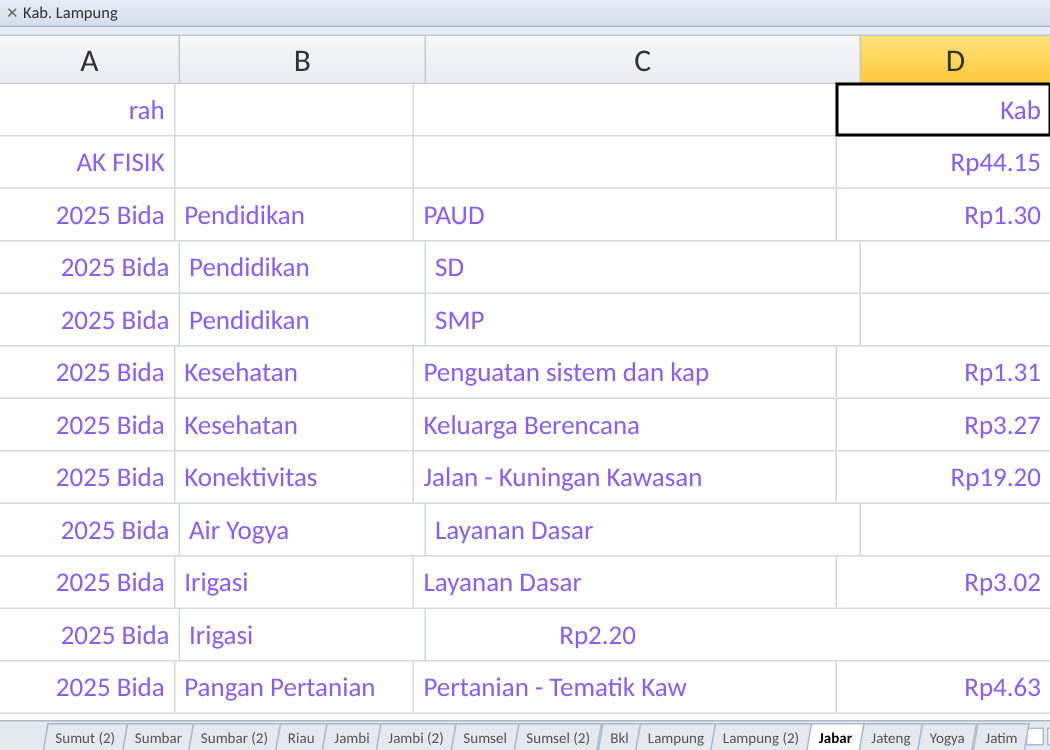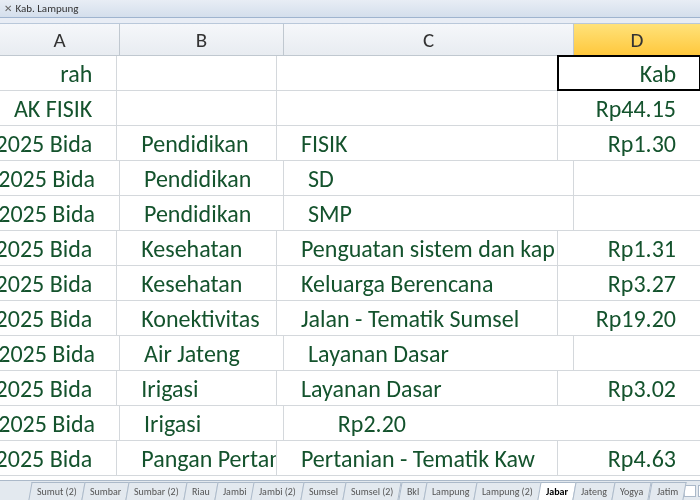--- a/index.html
+++ b/index.html
@@ -9,21 +9,21 @@
 .formula-area{height:6px;background:#e8edf5;border-bottom:1px solid #b9c8da}
 .grid{position:relative}
 .col-headers{display:flex;height:32px;border-bottom:1px solid #c0c8d0}
 .col-h{background:linear-gradient(#f5f7fa,#e8ecf1);border-right:1px solid #c0c8d0;display:flex;align-items:center;justify-content:center;font-size:21px;color:#333}
 .col-h.selected{background:linear-gradient(#ffe27a,#ffc83d)}
 .col-h.a{width:120px}
 .col-h.b{width:164px}
 .col-h.c{width:290px}
 .col-h.d{width:126px;border-right:none}
 .row{display:flex;height:35px;border-bottom:1px solid #d4d8dc}
-.cell{border-right:1px solid #d4d8dc;padding:2px 24px;font-size:24px;color:#14532d;display:flex;align-items:center;white-space:nowrap;overflow:hidden}
+.cell{border-right:1px solid #d4d8dc;padding:2px 6px;font-size:18px;color:#8b5cf6;display:flex;align-items:center;white-space:nowrap;overflow:hidden}
 .cell.a{width:120px;justify-content:flex-end}
 .cell.b{width:164px}
 .cell.c{width:290px}
 .cell.d{width:146px;justify-content:flex-end;border-right:none}
 .cell.d.sel{outline:2px solid #000;outline-offset:-1px}
 .tabs{position:absolute;bottom:0;left:0;right:0;height:20px;background:#e3e9ef;border-top:1px solid #abb9c9;display:flex;align-items:center;font-size:10px;padding-left:30px}
 .tab{padding:2px 6px;background:#e3e9ef;border:1px solid #abb9c9;border-bottom:none;margin-right:-1px;color:#555;transform:skewX(-10deg);white-space:nowrap}
 .tab span{display:inline-block;transform:skewX(10deg)}
 .tab.active{background:#fff;color:#000;font-weight:bold}
 .tabs .spacer{flex:1}
@@ -55,21 +55,21 @@
       </div>
       <div class="row">
         <div class="cell a">AK FISIK</div>
         <div class="cell b"></div>
         <div class="cell c"></div>
         <div class="cell d">Rp44.15</div>
       </div>
       <div class="row">
         <div class="cell a"> 2025 Bida</div>
         <div class="cell b">Pendidikan</div>
-        <div class="cell c">FISIK</div>
+        <div class="cell c">PAUD</div>
         <div class="cell d">Rp1.30</div>
       </div>
       <div class="row">
         <div class="cell a"> 2025 Bida</div>
         <div class="cell b">Pendidikan</div>
         <div class="cell c">SD</div>
       </div>
       <div class="row">
         <div class="cell a"> 2025 Bida</div>
         <div class="cell b">Pendidikan</div>
@@ -83,26 +83,26 @@
       </div>
       <div class="row">
         <div class="cell a"> 2025 Bida</div>
         <div class="cell b">Kesehatan</div>
         <div class="cell c">Keluarga Berencana</div>
         <div class="cell d">Rp3.27</div>
       </div>
       <div class="row">
         <div class="cell a"> 2025 Bida</div>
         <div class="cell b">Konektivitas</div>
-        <div class="cell c">Jalan - Tematik Sumsel</div>
+        <div class="cell c">Jalan - Kuningan Kawasan</div>
         <div class="cell d">Rp19.20</div>
       </div>
       <div class="row">
         <div class="cell a"> 2025 Bida</div>
-        <div class="cell b">Air Jateng</div>
+        <div class="cell b">Air Yogya</div>
         <div class="cell c">Layanan Dasar</div>
       </div>
       <div class="row">
         <div class="cell a"> 2025 Bida</div>
         <div class="cell b">Irigasi</div>
         <div class="cell c">Layanan Dasar</div>
         <div class="cell d">Rp3.02</div>
       </div>
       <div class="row">
         <div class="cell a"> 2025 Bida</div>

